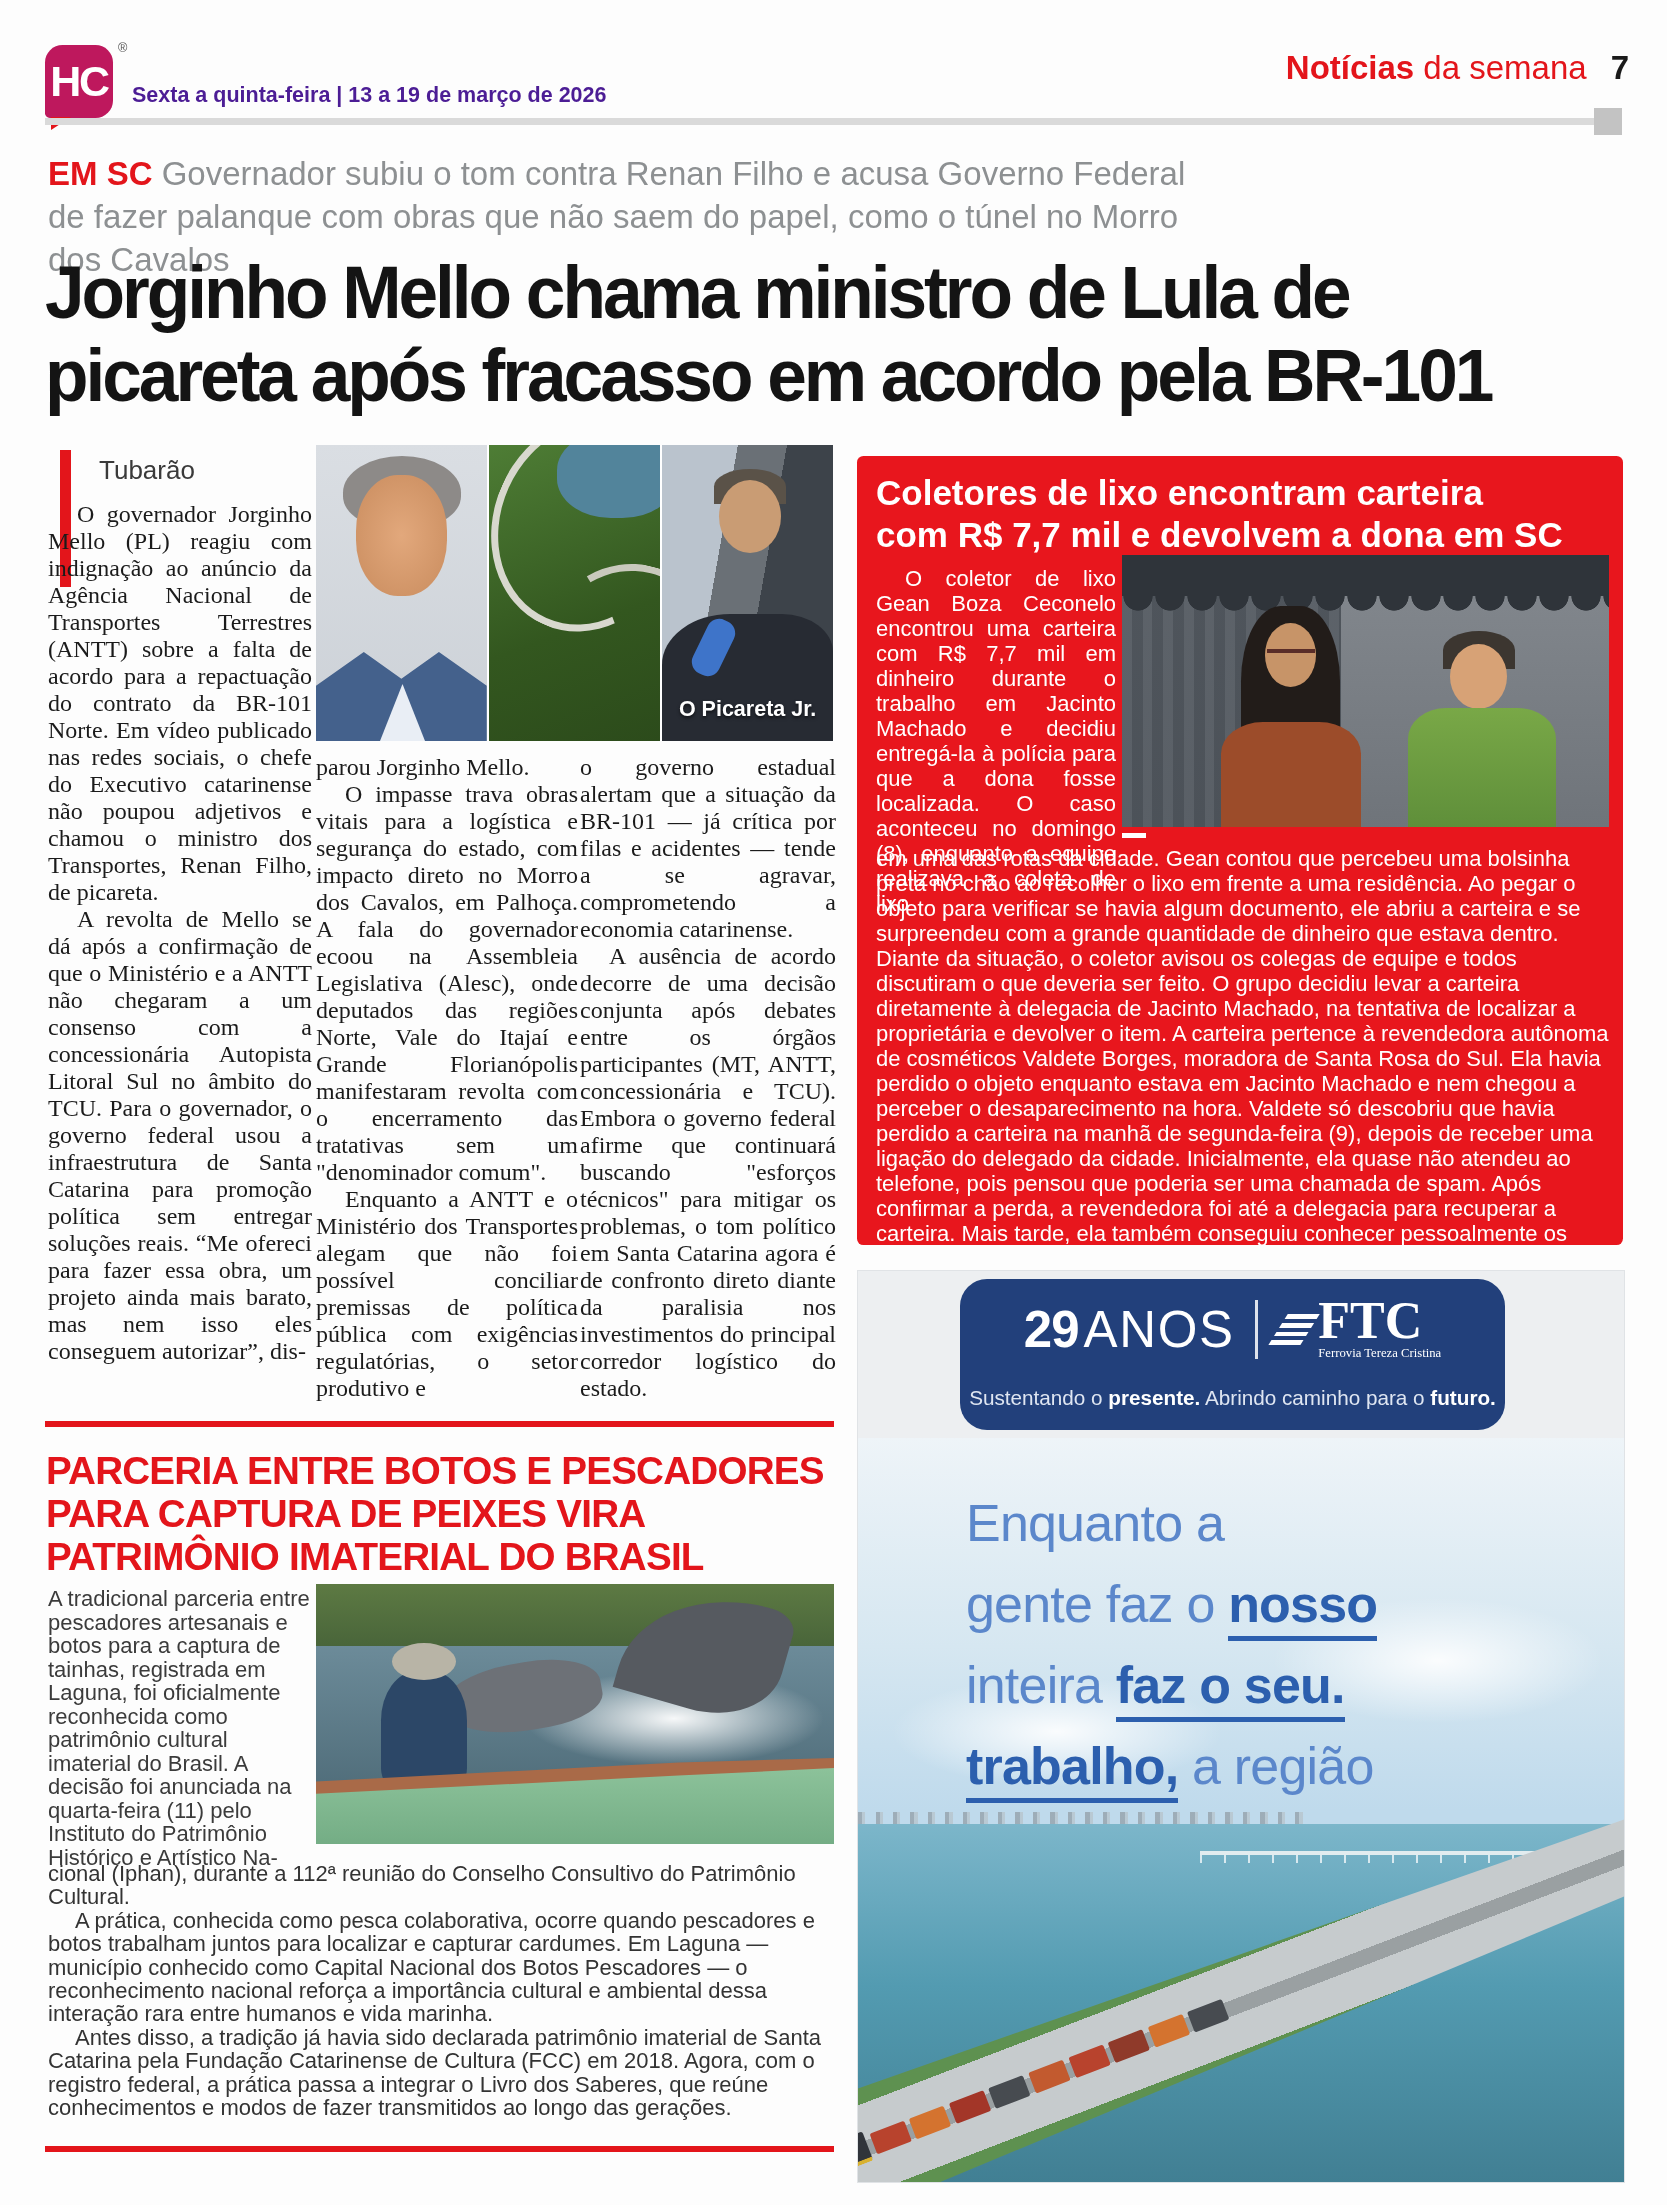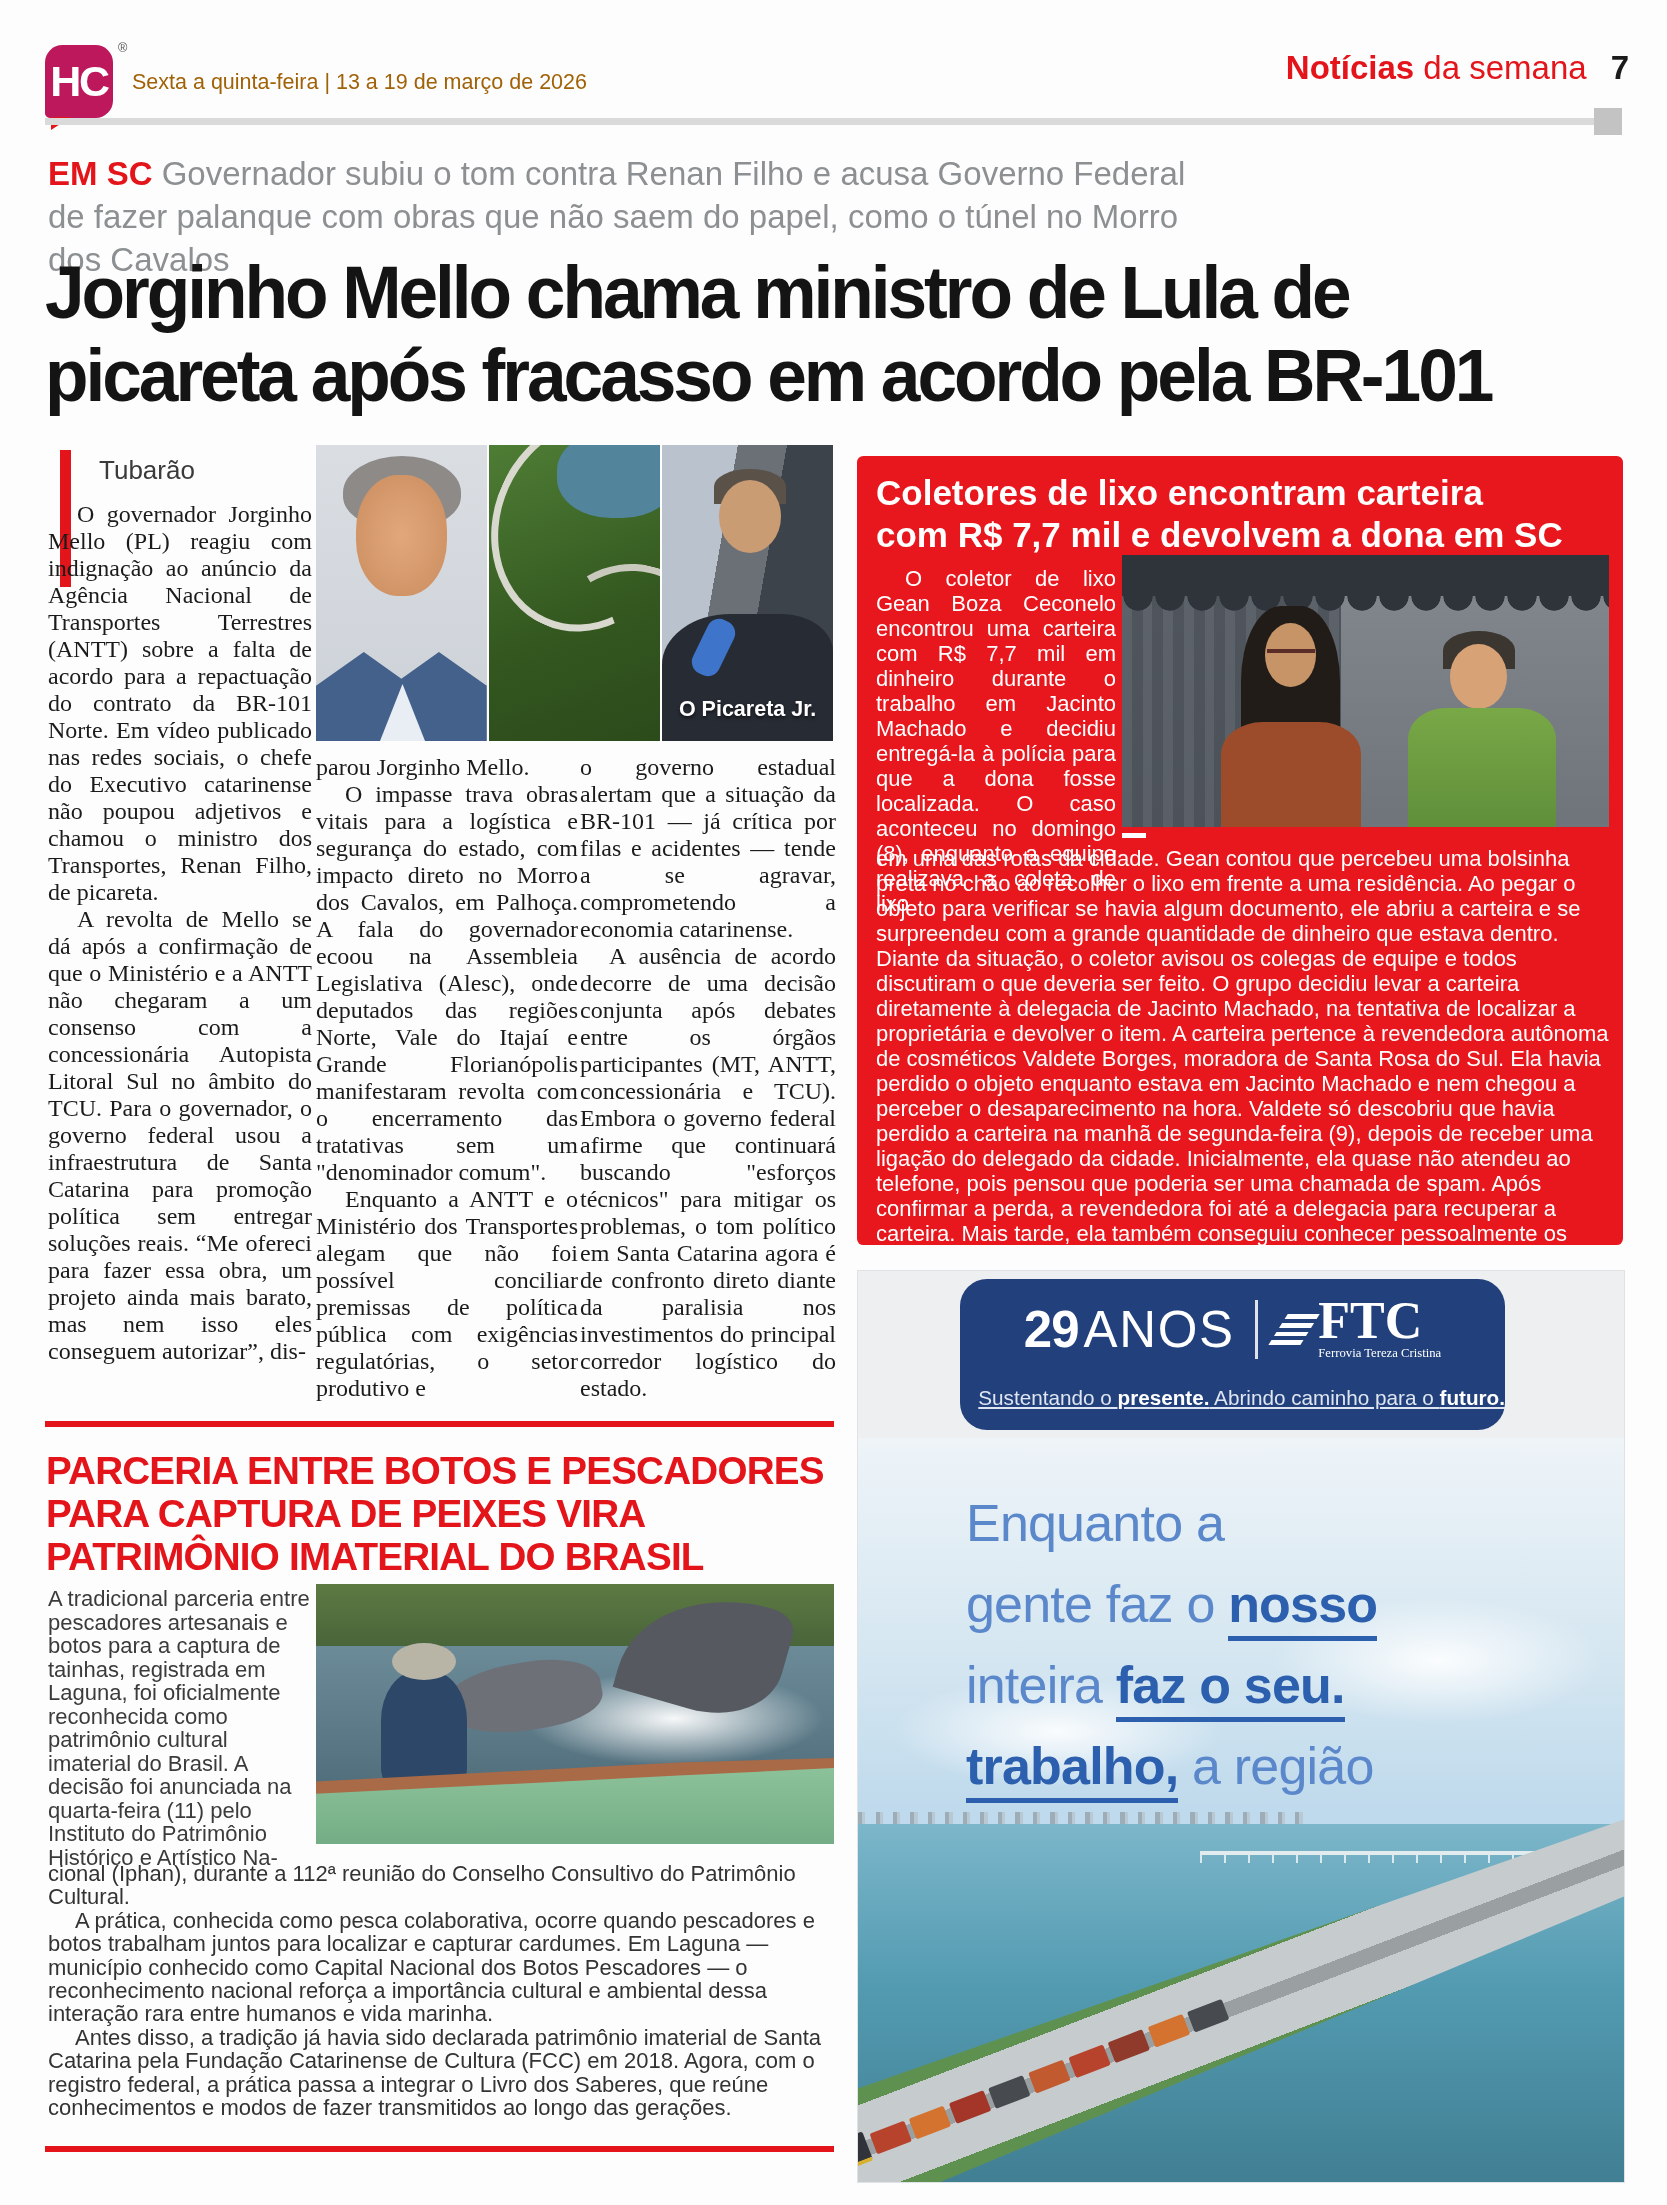--- a/index.html
+++ b/index.html
@@ -7,21 +7,21 @@
         font-family:"Liberation Sans",sans-serif;color:#1c1c1c;}
   .abs{position:absolute;}
 
   
   .logo{left:45px;top:45px;width:68px;height:73px;background:#be185d;border-radius:17.5px 17.5px 17.5px 4.8px;
         display:flex;align-items:center;justify-content:center;}
   .logo:after{content:"";position:absolute;left:6.4px;bottom:-12px;width:0;height:0;
         border-left:20.7px solid #e3151b;border-bottom:13.5px solid transparent;}
   .logo-text{color:#fff;font-weight:bold;font-size:43px;letter-spacing:-2.4px;}
   .logo-reg{left:118px;top:41px;font-size:12.7px;color:#555;}
-  .edition{left:132px;top:70px;font-size:21.5px;color:#a16207;}
+  .edition{left:132px;top:83px;font-size:21.5px;color:#4c1d95;font-weight:bold;}
   .section{right:39px;top:49px;font-size:33px;white-space:nowrap;}
   .section .s-bold{color:#e3151b;font-weight:bold;}
   .section .s-light{color:#e3151b;}
   .section .s-page{color:#1a1a1a;font-weight:bold;margin-left:24px;}
   .head-rule{left:45px;top:118px;width:1552px;height:7.2px;background:#dadada;}
   .head-cap{left:1594px;top:108px;width:28px;height:27px;background:#c3c3c3;}
 
   
   .kicker{left:48px;top:153px;width:1169px;font-size:33px;line-height:1.3;color:#8d9092;}
   .kicker .tag{color:#e3151b;font-weight:bold;}
@@ -117,21 +117,21 @@
   .ad-blue{left:102px;top:8px;width:545px;height:151px;background:#22407b;border-radius:27px;}
   .ad-row{left:0;top:19px;width:100%;display:flex;align-items:center;justify-content:center;gap:20.7px;color:#fff;}
   .ad-29{font-size:51px;font-weight:bold;letter-spacing:-0.8px;}
   .ad-anos{font-size:51px;letter-spacing:1.6px;}
   .ad-div{width:2.4px;height:59px;background:rgba(255,255,255,.85);}
   .ad-logo{display:flex;align-items:center;gap:8px;}
   .ad-stripes{display:flex;flex-direction:column;gap:4px;transform:skewX(-32deg);}
   .ad-stripes i{display:block;width:32px;height:4.8px;background:#fff;}
   .ad-ftc{font-family:"Liberation Serif",serif;font-weight:bold;font-size:52px;line-height:.9;}
   .ad-ftc-sub{font-family:"Liberation Serif",serif;font-size:12.7px;text-align:right;margin-top:1.6px;}
-  .ad-tag{left:0;top:107px;width:100%;text-align:right;color:#dfe6f2;font-size:20.7px;text-decoration:underline;}
+  .ad-tag{left:0;top:107px;width:100%;text-align:center;color:#dfe6f2;font-size:20.7px;}
   .ad-tag b{color:#fff;}
   .ad-photo{left:0;top:167px;width:766px;height:744px;overflow:hidden;
             background:linear-gradient(180deg,#eef4f8 0,#d6e7f1 28%,#bfdaec 50%);}
   .cloud{background:radial-gradient(ellipse,rgba(255,255,255,.9),rgba(255,255,255,0) 70%);}
   .cloud1{left:32px;top:238px;width:334px;height:111px;}
   .cloud2{left:413px;top:159px;width:334px;height:127px;}
   .slogan{left:108px;top:45px;font-size:52px;line-height:81px;letter-spacing:-0.8px;white-space:nowrap;}
   .slogan div{display:block;}
   .sl-light{color:#5b87cb;text-align:center;}
   .sl-em{color:#2c5fae;font-weight:bold;border-bottom:5.6px solid #2c5fae;padding-bottom:3.2px;}

